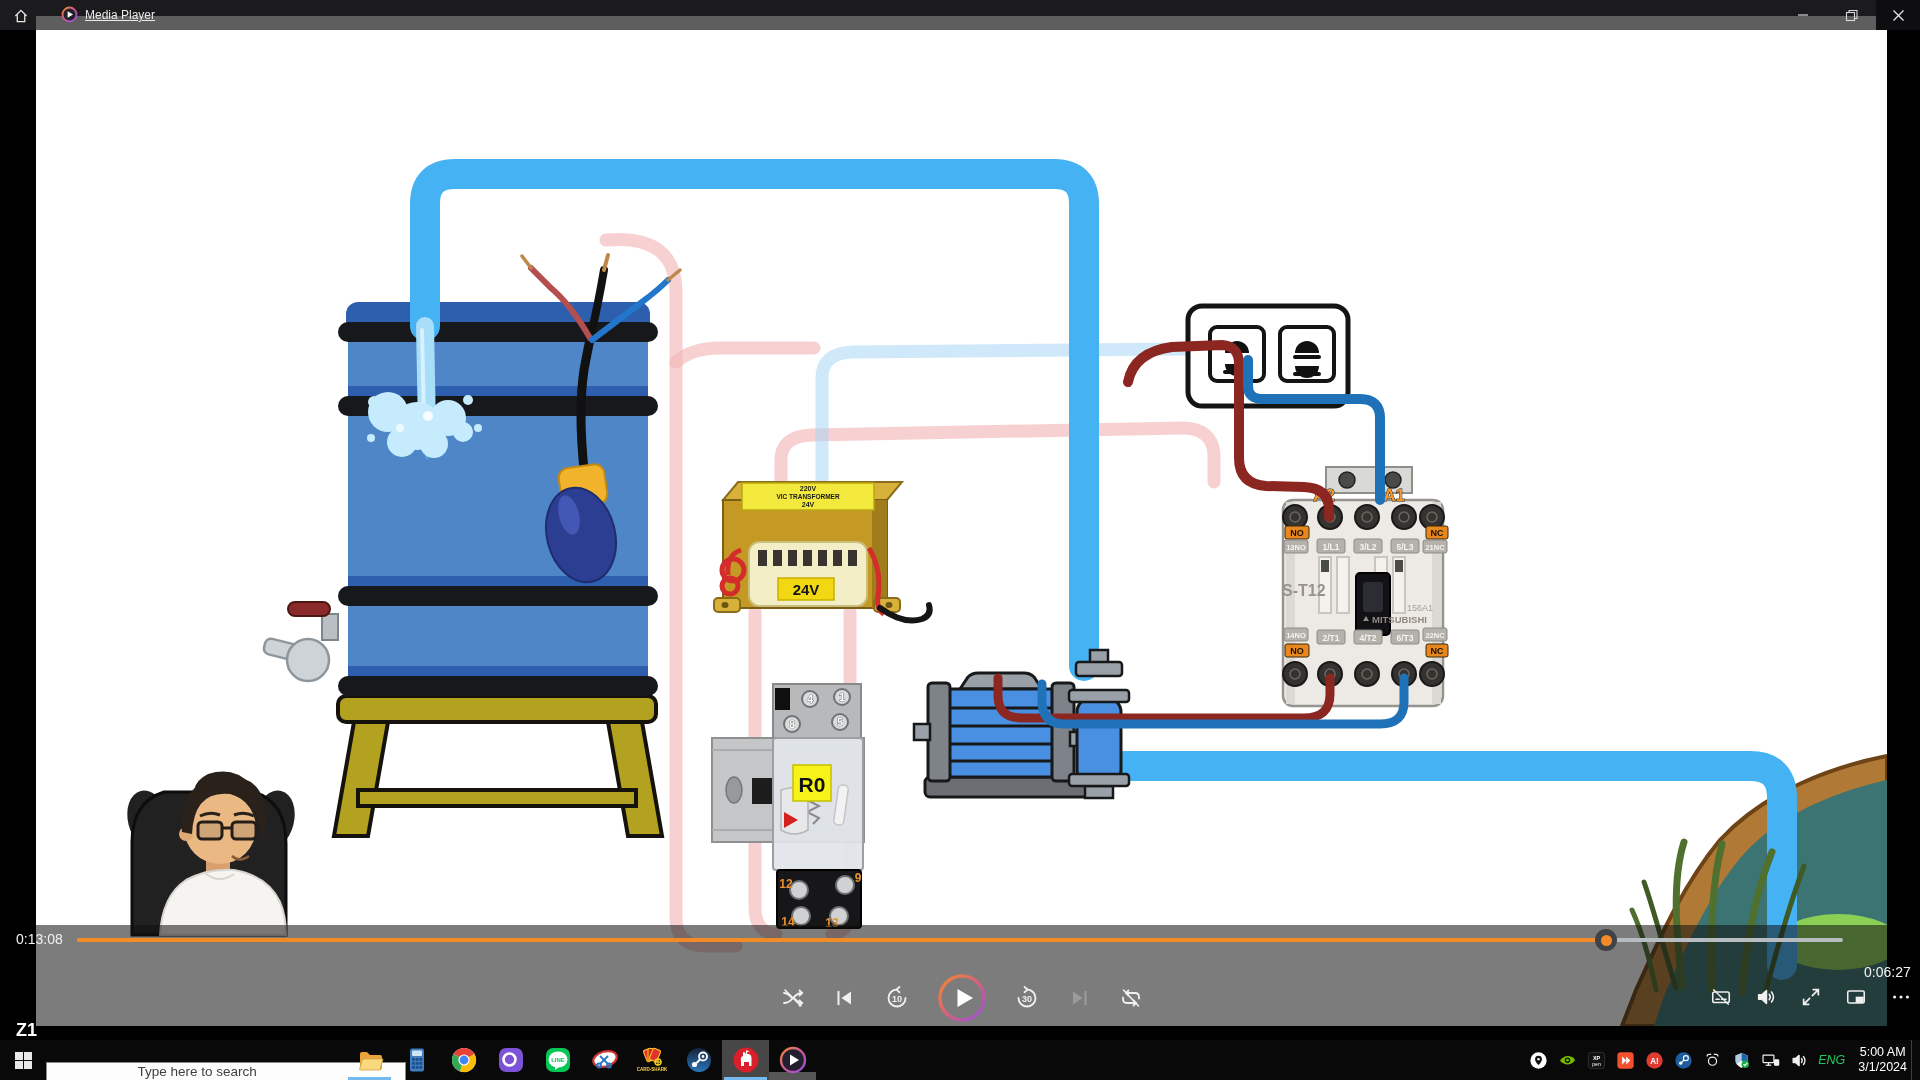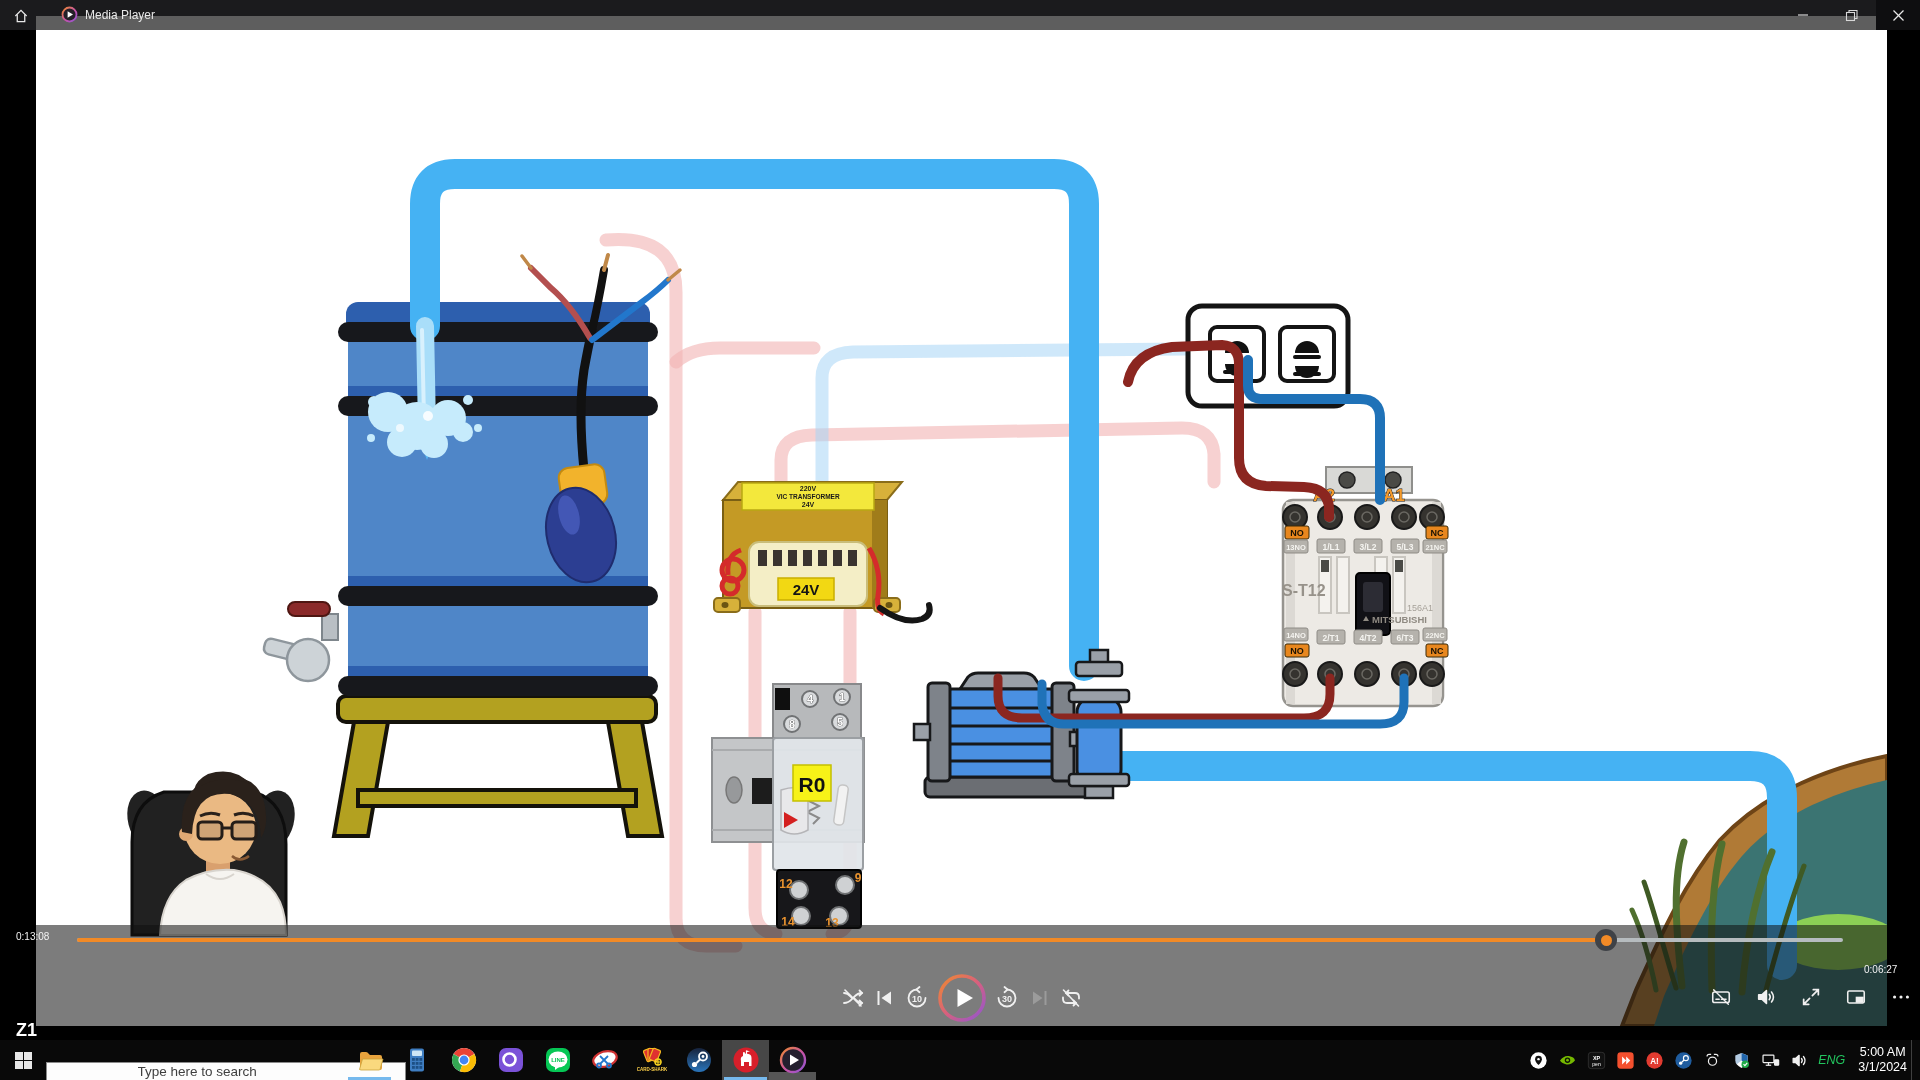--- a/index.html
+++ b/index.html
@@ -3,39 +3,39 @@
 <meta charset="utf-8">
 <style>
   html,body{margin:0;padding:0;background:#000;}
   .stage{position:relative;width:1920px;height:1080px;background:#000;overflow:hidden;
          font-family:"Liberation Sans",sans-serif;}
   
   .titlebar{position:absolute;left:0;top:0;width:1920px;height:30px;background:#1b1b1d;}
   .tb-strip{position:absolute;left:36px;top:16px;width:1851px;height:14px;background:#5e5e5e;}
   .home-btn{position:absolute;left:9px;top:4px;width:24px;height:24px;display:flex;align-items:center;justify-content:center;}
   .app-badge{position:absolute;left:61px;top:6px;width:17px;height:17px;}
-  .app-title{position:absolute;left:85px;top:8px;font-size:12px;color:#e8e8e8;z-index:3;}
+  .app-title{position:absolute;left:85px;top:8px;font-size:12px;color:#e8e8e8;z-index:3;text-decoration:underline;}
   .wbtn{position:absolute;top:0;height:30px;width:44px;display:flex;align-items:center;justify-content:center;z-index:4;}
   .wbtn.min{left:1781px;} .wbtn.res{left:1829px;}
   .wbtn.close{left:1876px;width:44px;background:#0e0e10;}
   
   .video{position:absolute;left:36px;top:30px;width:1851px;height:996px;background:#ffffff;}
   .video svg{position:absolute;left:0;top:0;}
   svg text{font-family:"Liberation Sans",sans-serif;}
   
   .ctrl-overlay{position:absolute;left:36px;top:925px;width:1851px;height:101px;background:rgba(16,16,16,0.55);}
   .seek-track{position:absolute;left:41px;top:13px;width:1766px;height:4px;border-radius:2px;background:#b6bcbf;}
   .seek-fill{width:86.6%;height:100%;background:#f28a26;border-radius:2px;}
   .seek-handle{position:absolute;left:calc(86.6% - 11px);top:-9px;width:22px;height:22px;border-radius:50%;
                background:#3f4247;display:flex;align-items:center;justify-content:center;}
   .seek-dot{width:11px;height:11px;border-radius:50%;background:#f28a26;}
-  .transport{position:absolute;left:50%;top:73px;transform:translate(-50%,-50%);display:flex;align-items:center;gap:8px;}
+  .transport{position:absolute;left:50%;top:73px;transform:translate(-50%,-50%);display:flex;align-items:center;gap:28px;}
   .tbtn{width:24px;height:24px;display:flex;align-items:center;justify-content:center;}
   .pbtn{width:50px;height:50px;}
-  .t-elapsed,.t-remaining{position:absolute;font-size:10px;color:#f2f2f2;z-index:5;}
+  .t-elapsed,.t-remaining{position:absolute;font-size:14px;color:#f2f2f2;z-index:5;}
   .t-elapsed{left:16px;top:931px;} .t-remaining{left:1864px;top:964px;}
   .media-title{position:absolute;left:16px;top:1020px;font-size:18px;font-weight:bold;color:#fff;z-index:5;}
   .right-ctrls{position:absolute;right:8px;top:986px;display:flex;align-items:center;gap:23px;z-index:5;}
   .right-ctrls .tbtn{width:22px;height:22px;}
   
   .taskbar{position:absolute;left:0;bottom:0;width:1920px;height:40px;background:#090909;}
   .start{position:absolute;left:0;top:0;width:46px;height:40px;display:flex;align-items:center;justify-content:center;}
   .searchbox{position:absolute;left:46px;top:22px;width:360px;height:30px;background:#fdfdfd;border:1px solid #8a8a8a;
              display:flex;align-items:center;padding:0 8px;box-sizing:border-box;flex-direction:column;}
   .searchbox input{border:none;outline:none;background:transparent;flex:1;font-size:13.5px;color:#222;

